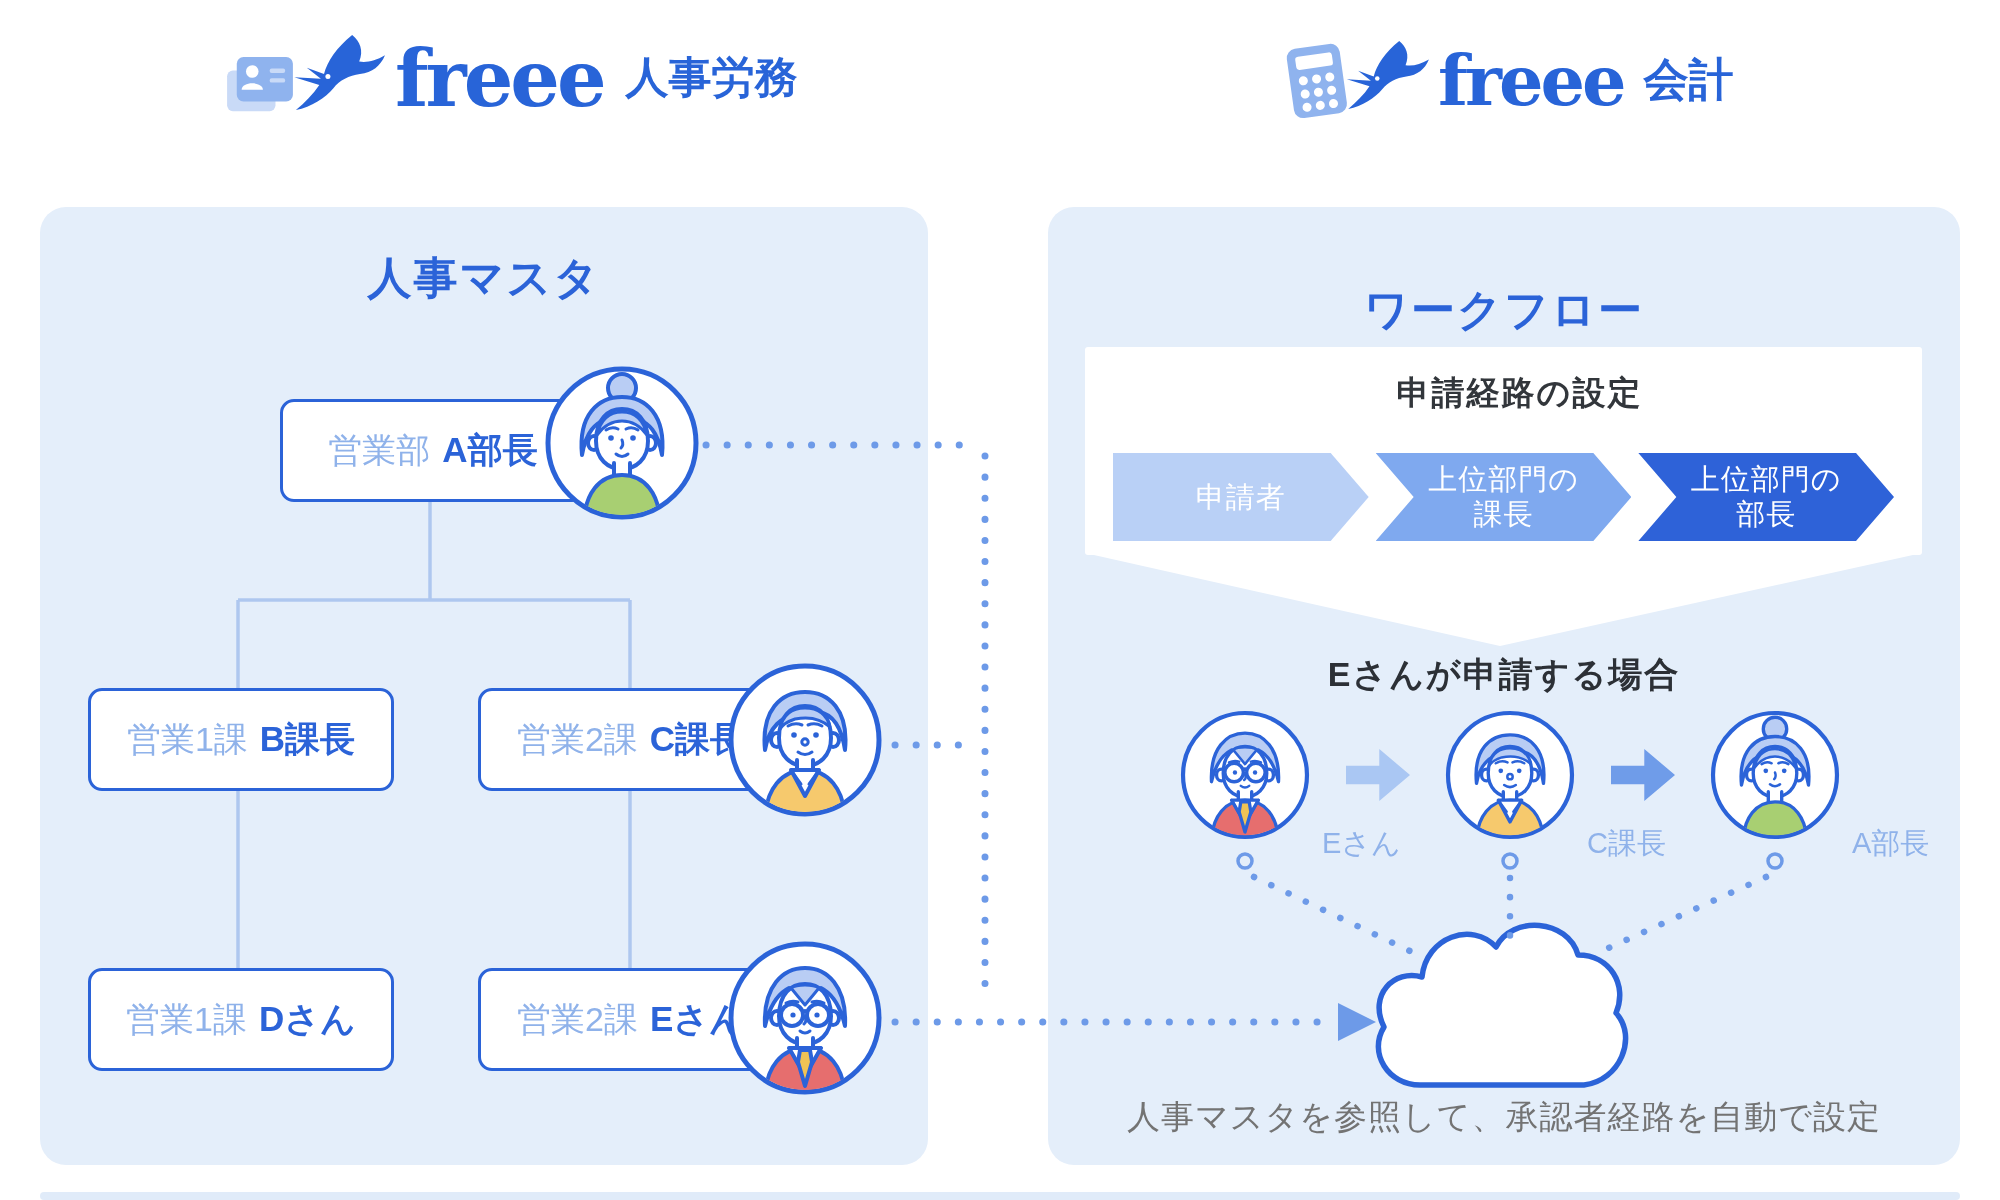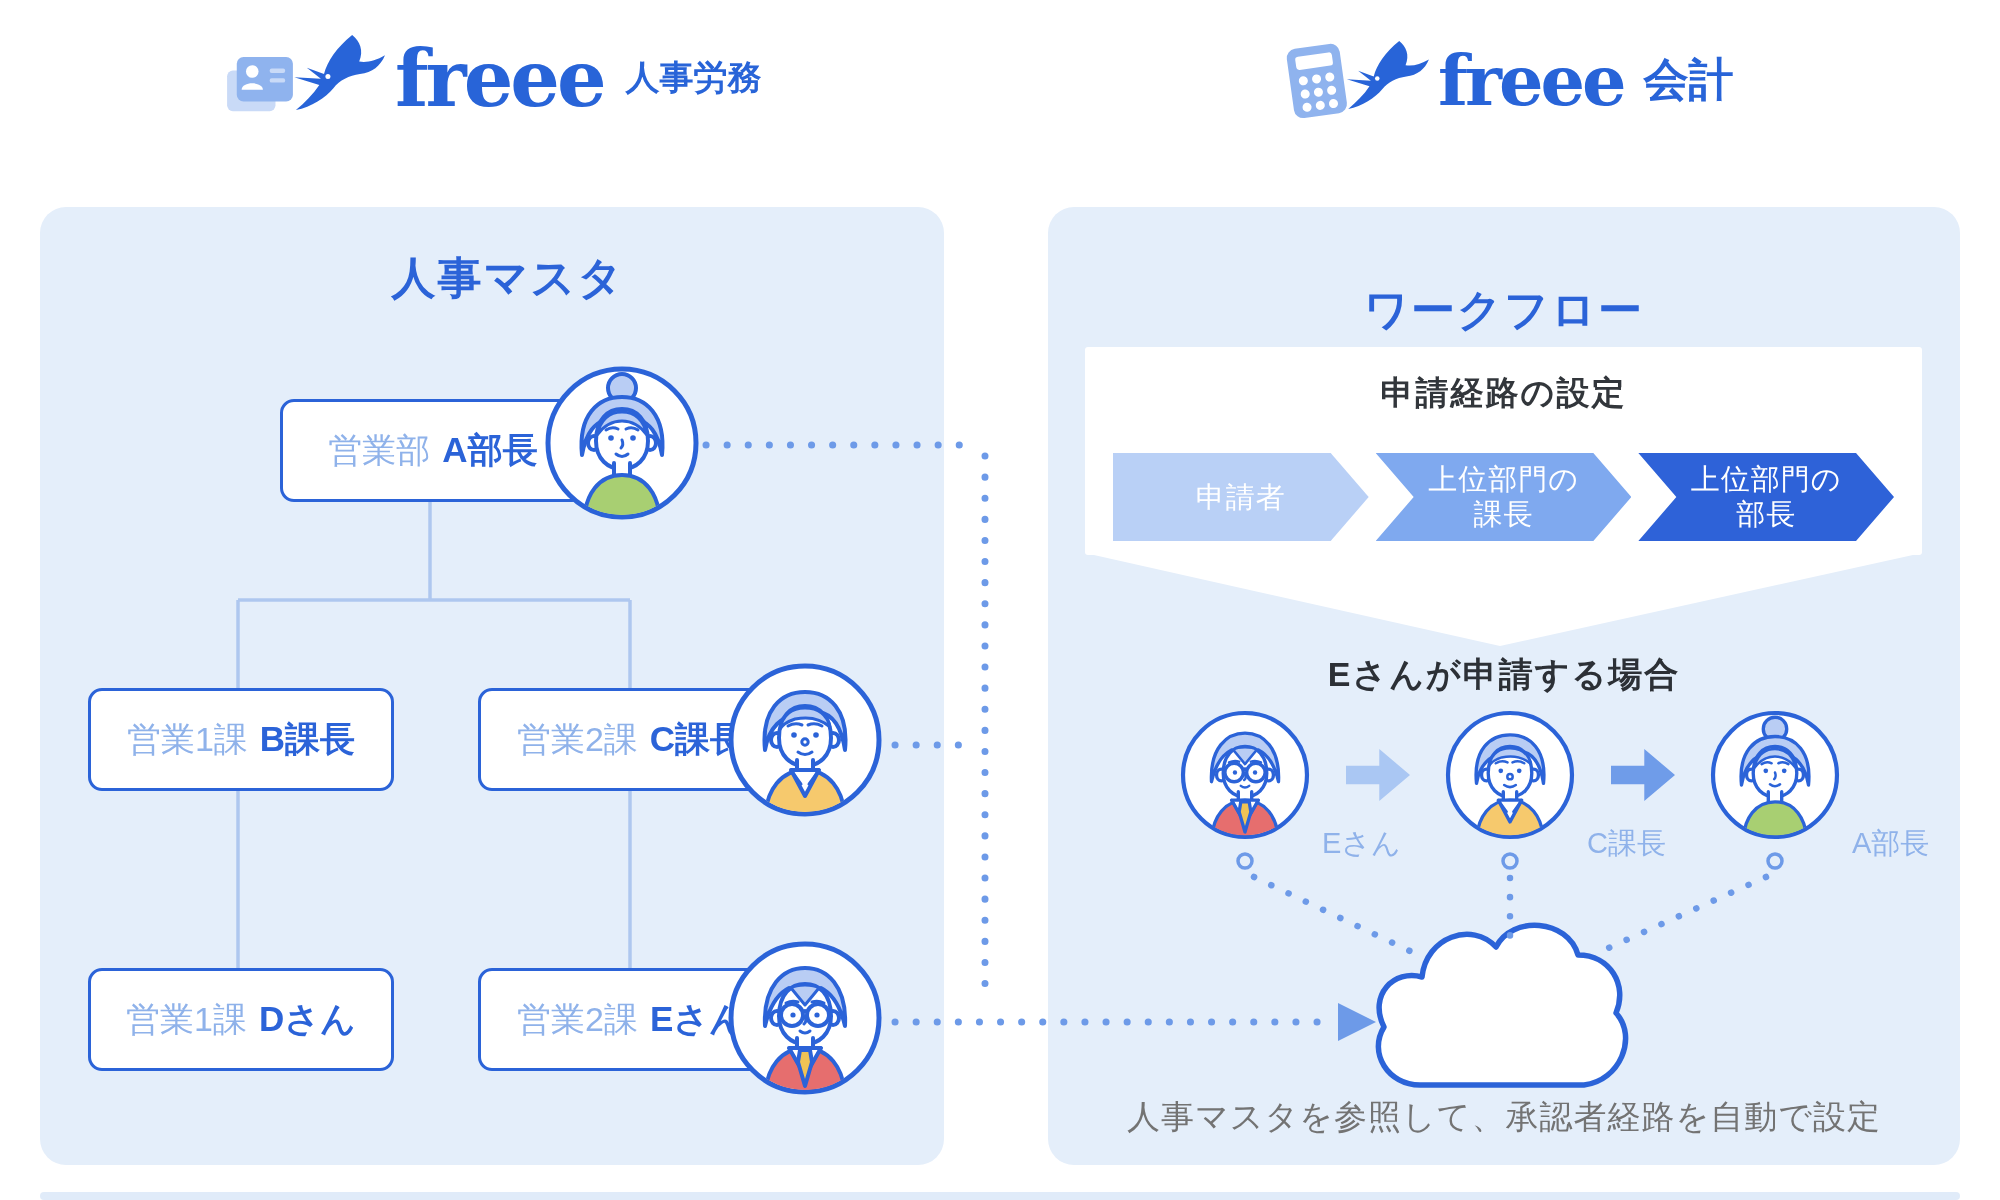--- a/index.html
+++ b/index.html
@@ -18,21 +18,21 @@
   
   .node{position:absolute;width:300px;height:97px;background:#ffffff;
     border:3.5px solid #2b63d8;border-radius:14px;display:flex;
     align-items:center;justify-content:center;gap:12px;z-index:2;}
   .node .dept{font-size:34px;color:#8fb2ea;}
   .node .pname{font-size:35px;font-weight:600;color:#2b63d8;}
   .avatar{position:absolute;z-index:3;}
   
   .route-card{position:absolute;background:#ffffff;border-radius:3px;}
   .route-card-title{position:absolute;width:100%;text-align:center;top:24px;
-    font-size:33px;font-weight:600;color:#32363b;letter-spacing:2px;}
+    font-size:33px;font-weight:600;color:#32363b;letter-spacing:2px;padding-left:16px;}
   .steps{position:absolute;left:28px;right:28px;top:106px;height:88px;
     display:flex;}
   .step{flex:1;display:flex;flex-direction:column;align-items:center;
     justify-content:center;color:#ffffff;font-size:29px;font-weight:500;
     line-height:1.2;letter-spacing:1px;}
   .step1{background:#b9d0f6;
     clip-path:polygon(0 0,calc(100% - 38px) 0,100% 50%,calc(100% - 38px) 100%,0 100%);}
   .step2{background:#7fa9ef;margin-left:7px;
     clip-path:polygon(0 0,calc(100% - 38px) 0,100% 50%,calc(100% - 38px) 100%,0 100%,38px 50%);}
   .step3{background:#2e62d8;margin-left:7px;
@@ -158,35 +158,35 @@
 </svg>
 
 <div class="logo abs" style="left:225px;top:30px;height:96px;">
   <svg width="70" height="60" style="margin-top:14px">
       <use href="#card-icon"></use>
     </svg>
   <svg width="102" height="86" style="margin-left:-4px">
       <use href="#bird"></use>
     </svg>
   <span class="logo-script" style="font-size:78px;margin-left:2px;">freee</span>
-  <span class="logo-product" style="font-size:34px;margin-left:22px;">人事労務</span>
+  <span class="logo-product" style="font-size:43px;margin-left:22px;">人事労務</span>
 </div>
 
 <div class="logo abs" style="left:1286px;top:34px;height:92px;">
   <svg width="62" height="76" style="transform:rotate(-8deg);margin-top:4px">
       <use href="#calc-icon"></use>
     </svg>
   <svg width="92" height="78" style="margin-left:-4px">
       <use href="#bird"></use>
     </svg>
   <span class="logo-script" style="font-size:70px;margin-left:2px;">freee</span>
   <span class="logo-product" style="font-size:45px;margin-left:20px;">会計</span>
 </div>
 
-<section class="panel" style="left:40px;top:207px;width:888px;height:958px;padding-left:16px;">
+<section class="panel" style="left:40px;top:207px;width:888px;height:958px;">
   <div class="panel-title" style="top:42px;">人事マスタ</div>
 
   <svg class="abs" style="left:0;top:0;z-index:1;" width="888" height="958">
     <path d="M390,289 V393 M198,393 H590 M198,393 V481 M590,393 V481 M198,578 V761 M590,578 V761" fill="none" stroke="#aec7ef" stroke-width="3.5"></path>
   </svg>
 
   <div class="node" style="left:240px;top:192px;">
     <span class="dept">営業部</span>
     <span class="pname">A部長</span>
   </div>

